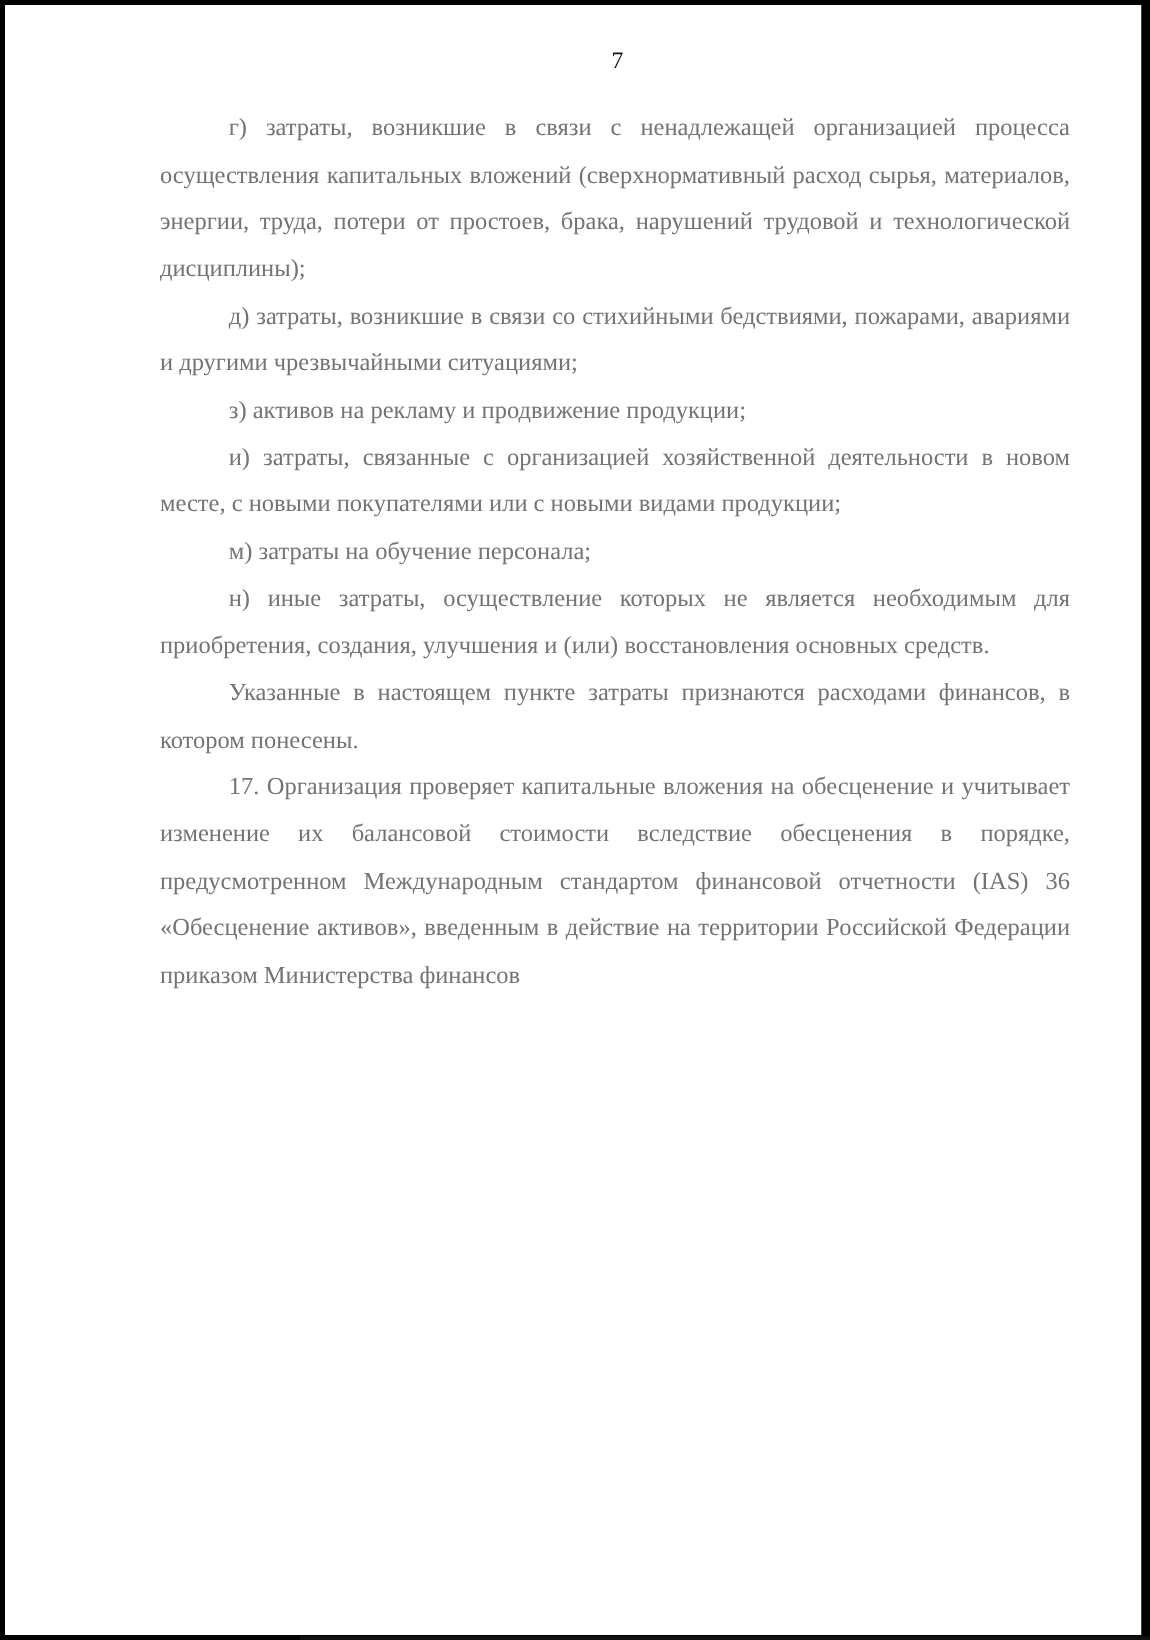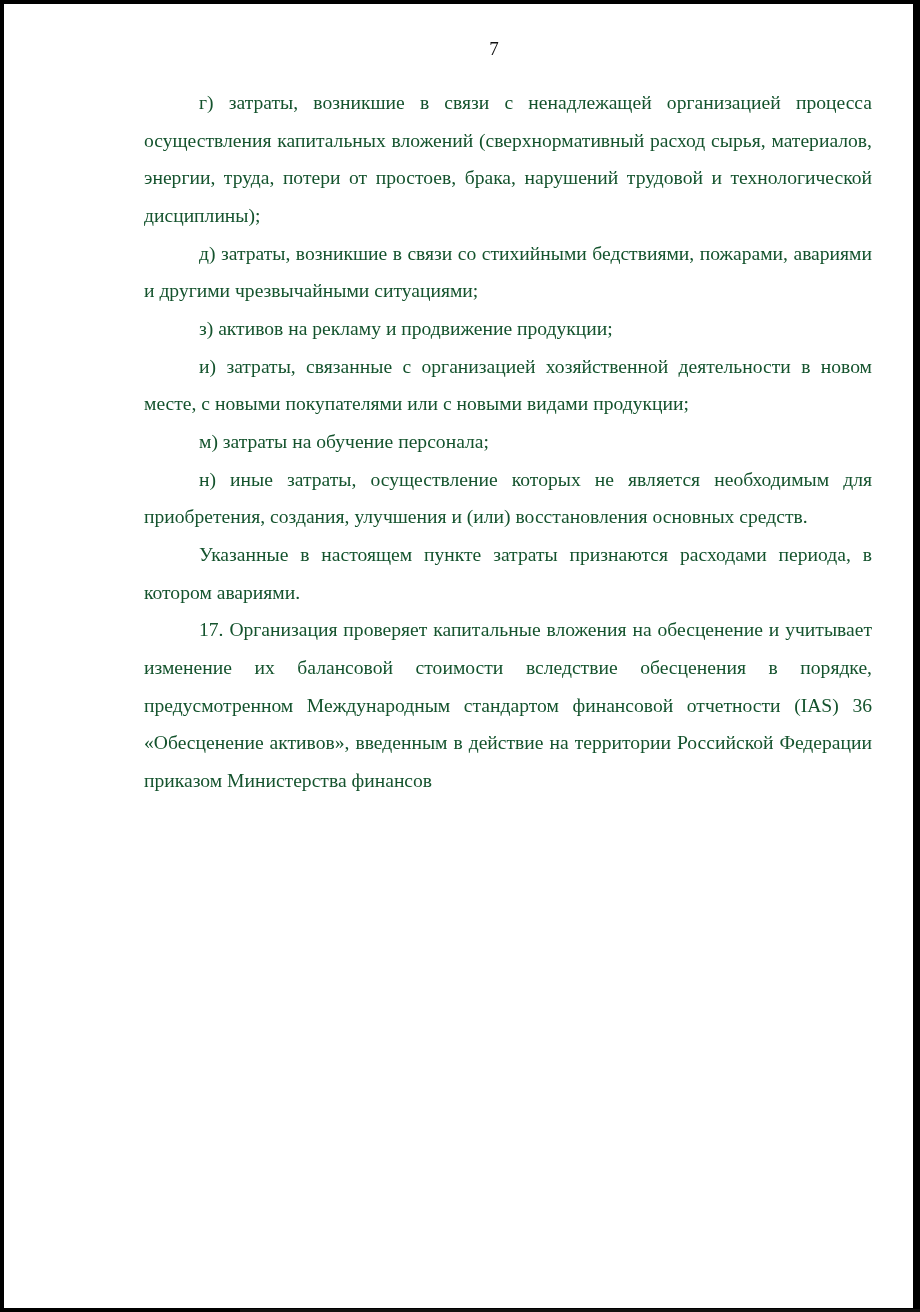--- a/index.html
+++ b/index.html
@@ -34,44 +34,44 @@
     left: 0;
     width: 980px;
     top: 34px;
     text-align: center;
     font-family: "Liberation Serif", serif;
     font-size: 19px;
     color: #111111;
   }
   .body-text {
     position: absolute;
-    left: 140px;
+    left: 124px;
     top: 80px;
     width: 728px;
     font-family: "Liberation Serif", serif;
     font-size: 19.6px;
     line-height: 37.65px;
-    color: #14532d;
+    color: #737373;
   }
   .body-text p {
     margin: 0;
     text-align: justify;
     text-indent: 55px;
   }
 </style>
 </head>
 <body>
 
 <div class="page">
   <div class="page-number">7</div>
 
   <div class="body-text">
     <p>г)  затраты, возникшие в связи с ненадлежащей организацией процесса осуществления капитальных вложений (сверхнормативный расход сырья, материалов, энергии, труда, потери от простоев, брака, нарушений трудовой и технологической дисциплины);</p>
     <p>д)  затраты, возникшие в связи со стихийными бедствиями, пожарами, авариями и другими чрезвычайными ситуациями;</p>
     <p>з)  активов на рекламу и продвижение продукции;</p>
     <p>и)  затраты, связанные с организацией хозяйственной деятельности в новом месте, с новыми покупателями или с новыми видами продукции;</p>
     <p>м)  затраты на обучение персонала;</p>
     <p>н)  иные затраты, осуществление которых не является необходимым для приобретения, создания, улучшения и (или) восстановления основных средств.</p>
-    <p>Указанные в настоящем пункте затраты признаются расходами периода, в котором авариями.</p>
+    <p>Указанные в настоящем пункте затраты признаются расходами финансов, в котором понесены.</p>
     <p>17. Организация проверяет капитальные вложения на обесценение и учитывает изменение их балансовой стоимости вследствие обесценения в порядке, предусмотренном Международным стандартом финансовой отчетности (IAS) 36 «Обесценение активов», введенным в действие на территории Российской Федерации приказом Министерства финансов</p>
   </div>
 </div>
 <div class="bottom-edge"></div>
 
 </body></html>

